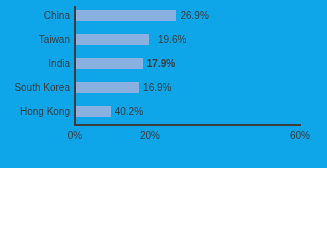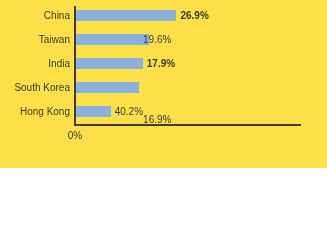--- a/index.html
+++ b/index.html
@@ -4,21 +4,21 @@
 <style>
   html, body {
     margin: 0;
     padding: 0;
     background: #ffffff;
   }
   #chart-root {
     position: relative;
     width: 327px;
     height: 168px;
-    background: #fde047;
+    background: #0ea5e9;
     font-family: "Liberation Sans", sans-serif;
     overflow: hidden;
   }
   
   .cat-label {
     position: absolute;
     right: 257px;            
     width: 120px;
     text-align: right;
     font-size: 10px;
@@ -77,24 +77,26 @@
   <div class="cat-label" style="top:58px;">India</div>
   <div class="cat-label" style="top:82px;">South Korea</div>
   <div class="cat-label" style="top:106px;">Hong Kong</div>
 
   <div class="bar" style="top: 10px; width: 100.427px; background: rgb(138, 176, 224);"></div>
   <div class="bar" style="top: 34px; width: 73.1733px; background: rgb(138, 176, 224);"></div>
   <div class="bar" style="top: 58px; width: 66.8267px; background: rgb(138, 176, 224);"></div>
   <div class="bar" style="top: 82px; width: 63.0933px; background: rgb(138, 176, 224);"></div>
   <div class="bar" style="top: 106px; width: 34.72px; background: rgb(138, 176, 224);"></div>
 
-  <div class="bar-value" style="top: 10px; left: 180.427px; font-weight: bold;">26.9%</div>
-  <div class="bar-value" style="top: 34px; left: 143px;">19.6%</div>
+  <div class="bar-value" style="top: 10px; left: 180.427px;">26.9%</div>
+  <div class="bar-value" style="top: 34px; left: 158px;">19.6%</div>
   <div class="bar-value" style="top: 58px; left: 146.827px; font-weight: bold;">17.9%</div>
-  <div class="bar-value" style="top: 82px; left: 143.093px; margin-top: 32px;">16.9%</div>
+  <div class="bar-value" style="top: 82px; left: 143.093px;">16.9%</div>
   <div class="bar-value" style="top: 106px; left: 114.72px;">40.2%</div>
 
   <div class="axis-y" style="background: rgb(61, 61, 61);"></div>
   <div class="axis-x" style="background: rgb(61, 61, 61);"></div>
 
   <div class="tick-label" style="left:75px;">0%</div>
+  <div class="tick-label" style="left:150px;">20%</div>
+  <div class="tick-label" style="left:300px;">60%</div>
 
 </div>
 
 </body></html>

